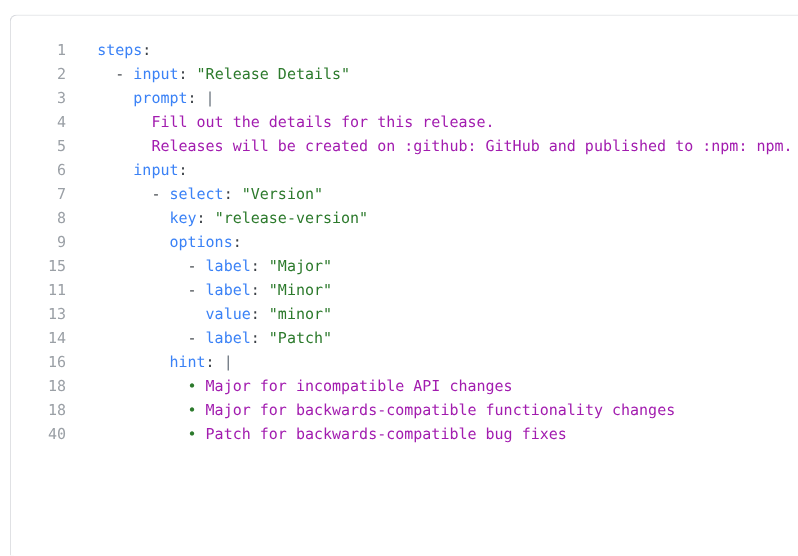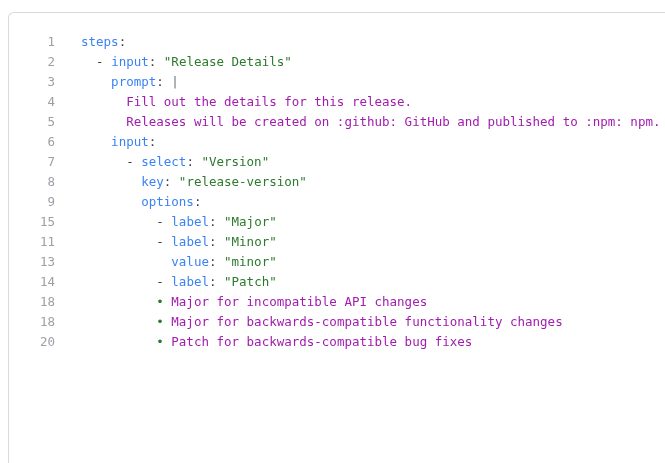--- a/index.html
+++ b/index.html
@@ -121,26 +121,30 @@
         </tr>
         <tr class="code-row">
           <td class="ln">13</td>
           <td class="code"><span class="tok-punc">            </span><span class="tok-key">value</span><span class="tok-punc">: </span><span class="tok-str">"minor"</span></td>
         </tr>
         <tr class="code-row">
           <td class="ln">14</td>
           <td class="code"><span class="tok-punc">          </span><span class="tok-dash">-</span><span class="tok-punc"> </span><span class="tok-key">label</span><span class="tok-punc">: </span><span class="tok-str">"Patch"</span></td>
         </tr>
         <tr class="code-row">
+          <td class="ln">16</td>
+          <td class="code"><span class="tok-punc">        </span><span class="tok-key">hint</span><span class="tok-punc">: </span><span class="tok-pipe">|</span></td>
+        </tr>
+        <tr class="code-row">
           <td class="ln">18</td>
           <td class="code"><span class="tok-punc">          </span><span class="tok-bullet">•</span><span class="tok-txt"> Major for incompatible API changes</span></td>
         </tr>
         <tr class="code-row">
           <td class="ln">18</td>
           <td class="code"><span class="tok-punc">          </span><span class="tok-bullet">•</span><span class="tok-txt"> Major for backwards-compatible functionality changes</span></td>
         </tr>
         <tr class="code-row">
-          <td class="ln">20</td>
+          <td class="ln">40</td>
           <td class="code"><span class="tok-punc">          </span><span class="tok-bullet">•</span><span class="tok-txt"> Patch for backwards-compatible bug fixes</span></td>
         </tr>
       </tbody>
   </table>
 </div>
 
 </body></html>

